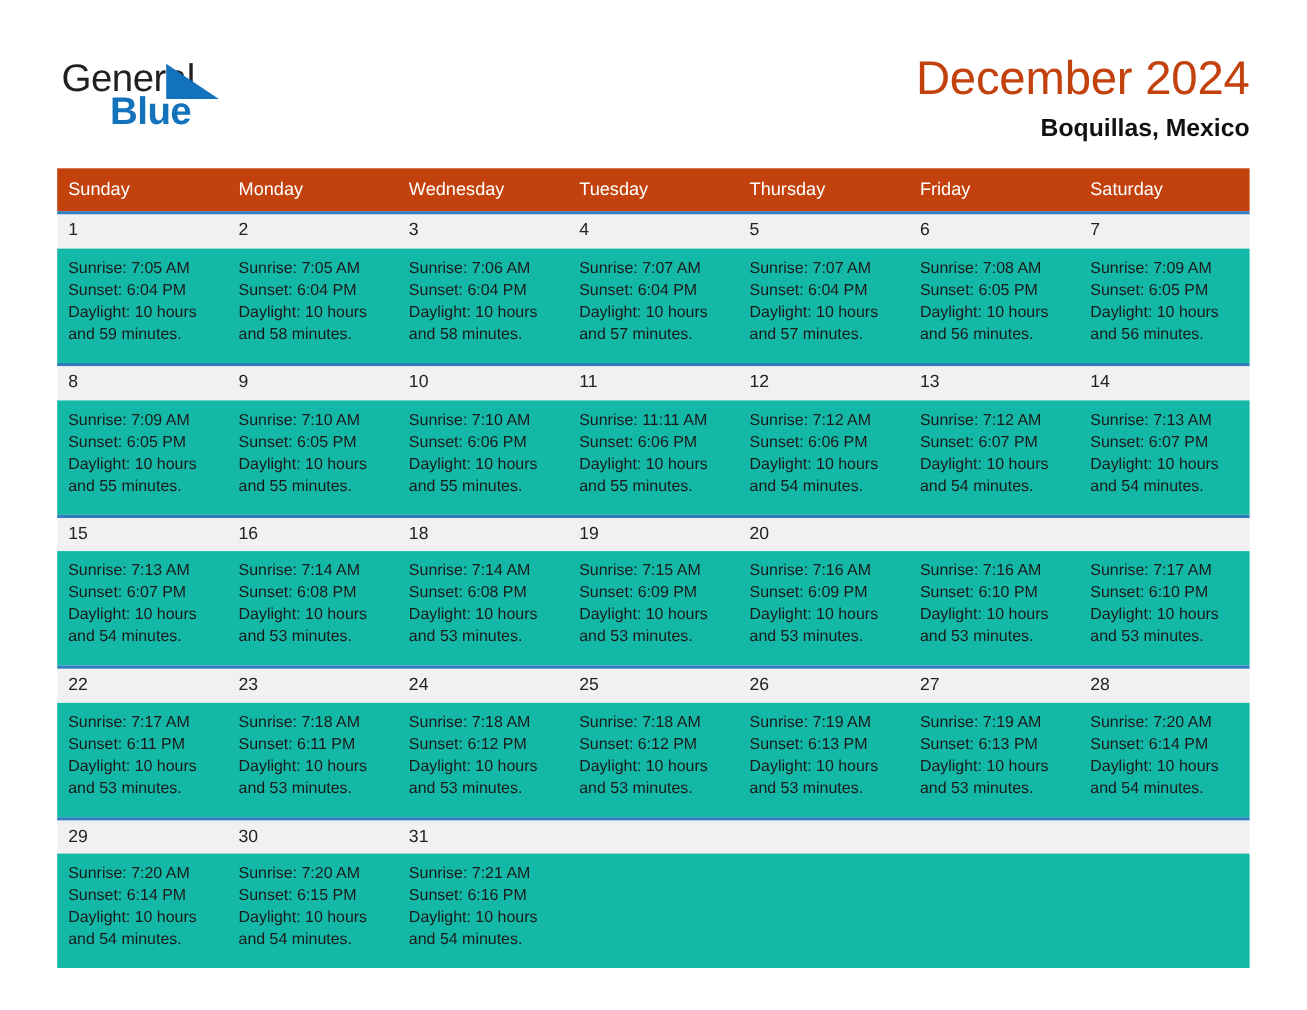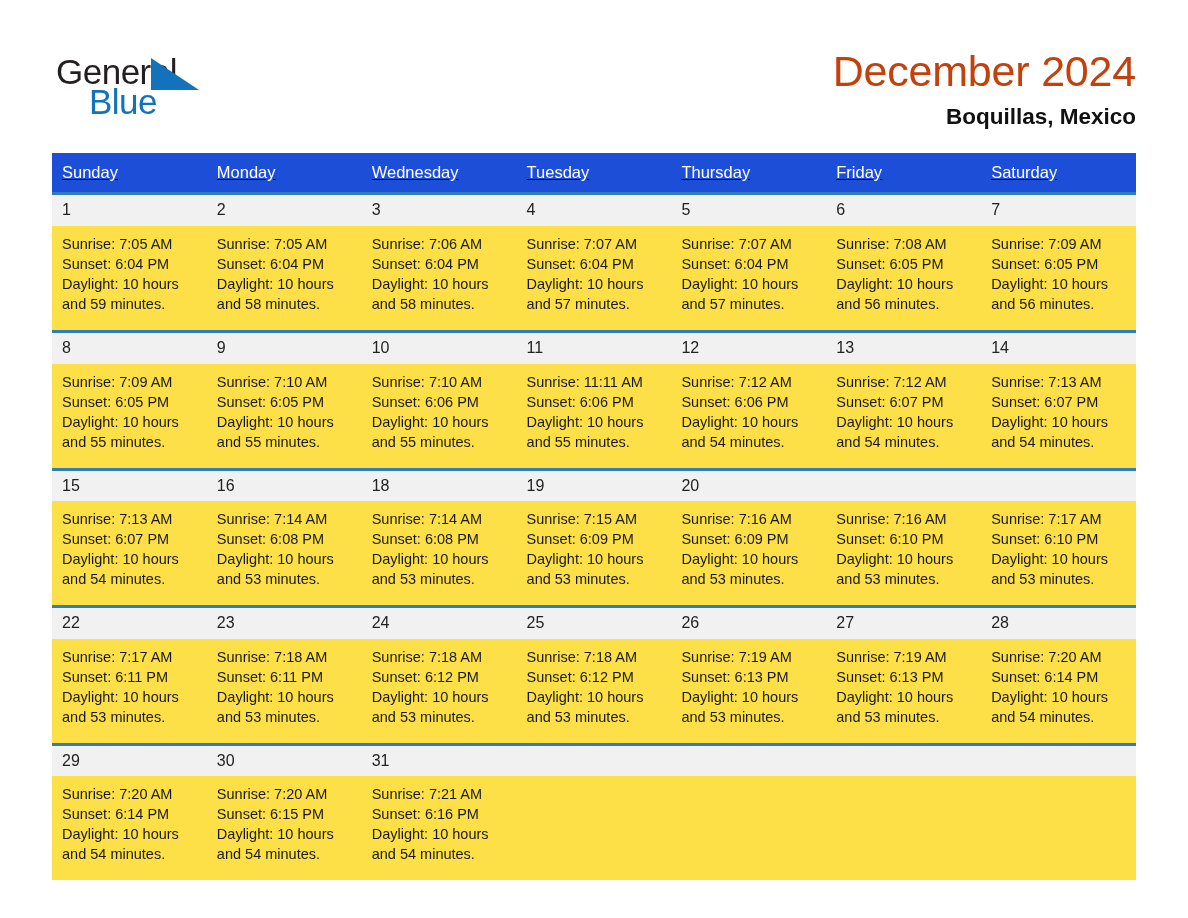--- a/index.html
+++ b/index.html
@@ -45,23 +45,24 @@
     left: 0;
     top: 8px;
     white-space: nowrap;
   }
   .logo-blue {
     font-size: 35px;
     letter-spacing: -0.5px;
     color: #1272bb;
     font-family: "Liberation Sans", sans-serif;
     position: absolute;
-    left: 33px;
+    left: 44px;
     top: 38px;
     white-space: nowrap;
+    font-weight: bold;
   }
   .logo-tri {
     position: absolute;
     left: 95px;
     top: 12px;
     width: 48px;
     height: 32px;
   }
 
   .titleblock {
@@ -86,22 +87,21 @@
   }
 
   
   .calendar {
     margin: 23px 52px 0 52px;
     width: 1084px;
   }
   .weekhead {
     display: grid;
     grid-template-columns: repeat(7, 1fr);
-    background: #1d4ed8;
-    text-decoration: underline;
+    background: #c2410c;
   }
   .weekhead .wd {
     color: #ffffff;
     font-size: 16.5px;
     padding: 10px 0 11px 10px;
     line-height: 1.1;
     box-sizing: border-box;
   }
 
   .week {
@@ -111,21 +111,21 @@
     border-top: none;
   }
   .week-daynums {
     display: grid;
     grid-template-columns: repeat(7, 1fr);
     background: #f1f1f1;
   }
   .week-body {
     display: grid;
     grid-template-columns: repeat(7, 1fr);
-    background: #fde047;
+    background: #14b8a6;
   }
   .daynum {
     font-size: 16px;
     color: #222222;
     padding: 6px 0 7px 10px;
     line-height: 1.1;
     box-sizing: border-box;
     min-height: 30px;
   }
   .daynum.empty {

